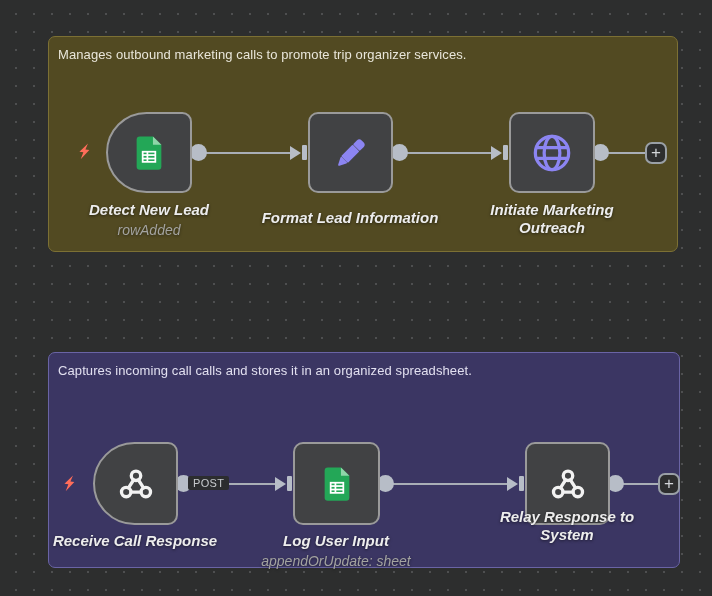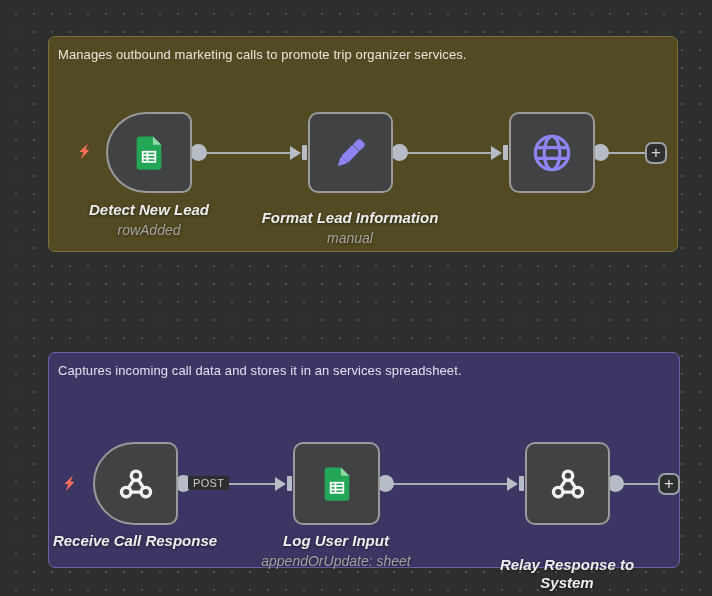--- a/index.html
+++ b/index.html
@@ -44,21 +44,21 @@
 </style>
 </head>
 <body>
 
 <div class="canvas">
 
   <div class="group group-outbound">
     <div class="group-desc">Manages outbound marketing calls to promote trip organizer services.</div>
   </div>
   <div class="group group-inbound">
-    <div class="group-desc">Captures incoming call data and stores it in an services spreadsheet.</div>
+    <div class="group-desc">Captures incoming call calls and stores it in an organized spreadsheet.</div>
   </div>
 
   <div class="row-top">
 
     <div class="wire" style="left:198px;top:152px;width:94px;"></div>
     <div class="wire" style="left:399px;top:152px;width:93px;"></div>
     <div class="wire" style="left:601px;top:152px;width:44px;"></div>
 
     <div class="out-dot" style="left:190px;top:144px;"></div>
     <div class="arrow-head" style="left:290px;top:146px;"></div>
@@ -107,23 +107,23 @@
     </div>
 
     <div class="add-btn" style="left:645px;top:142px;">+</div>
 
     <div class="caption" style="left:69px;top:201px;width:160px;">
       <div class="label">Detect New Lead</div>
       <div class="subtitle">rowAdded</div>
     </div>
     <div class="caption" style="left:250px;top:201px;width:200px;margin-top:8px;">
       <div class="label">Format Lead Information</div>
-      <div class="subtitle">manual</div>
     </div>
     <div class="caption" style="left:467px;top:201px;width:170px;">
+      <div class="label">Initiate Marketing Outreach</div>
     </div>
   </div>
 
   <div class="row-bottom">
 
     <div class="wire" style="left:184px;top:483px;width:92px;"></div>
     <div class="wire" style="left:386px;top:483px;width:122px;"></div>
     <div class="wire" style="left:616px;top:483px;width:42px;"></div>
 
     <div class="out-dot" style="left:175px;top:475px;"></div>
@@ -180,18 +180,18 @@
 
     <div class="add-btn" style="left:658px;top:473px;">+</div>
 
     <div class="caption" style="left:35px;top:532px;width:200px;">
       <div class="label">Receive Call Response</div>
     </div>
     <div class="caption" style="left:231px;top:532px;width:210px;">
       <div class="label">Log User Input</div>
       <div class="subtitle">appendOrUpdate: sheet</div>
     </div>
-    <div class="caption" style="left:492px;top:556px;width:150px;">
+    <div class="caption" style="left:492px;top:508px;width:150px;">
       <div class="label">Relay Response to System</div>
     </div>
   </div>
 
 </div>
 
 </body></html>

